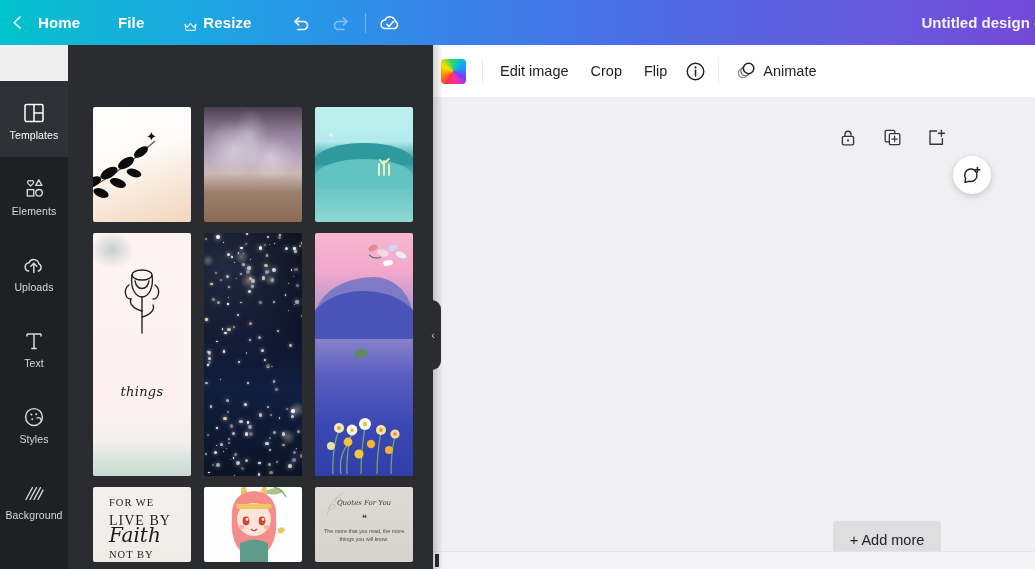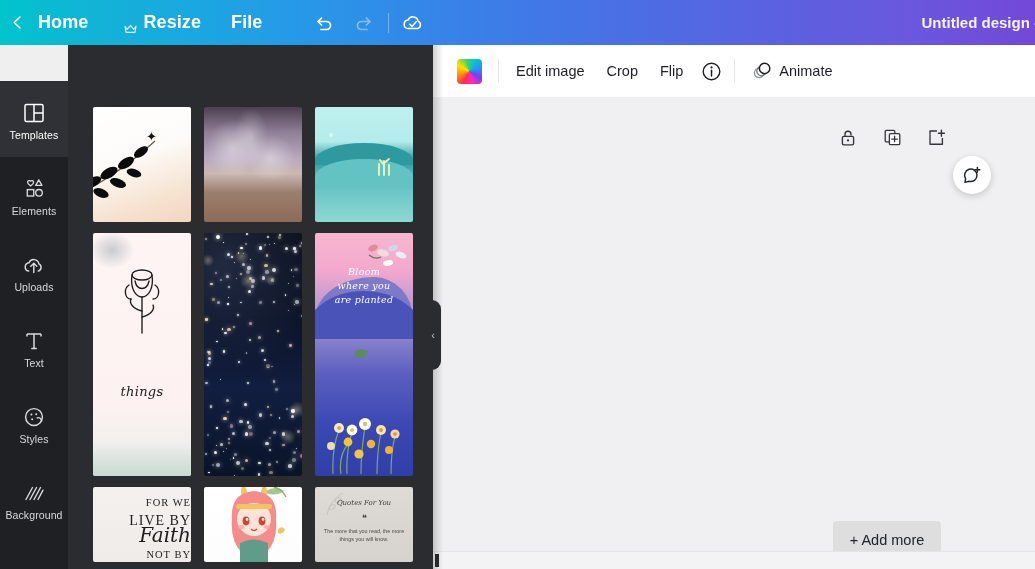--- a/index.html
+++ b/index.html
@@ -20,21 +20,21 @@
     display:flex; align-items:center;
     color:#fff; z-index:40;
   }
   .tb-back {
     width:34px; height:45px; display:flex; align-items:center; justify-content:center;
     cursor:pointer;
   }
   .tb-back svg { display:block; }
   .tb-item {
     height:45px; display:flex; align-items:center; gap:6px;
-    padding:0 14px; font-size:18px; font-weight:bold; color:#ffffff;
+    padding:0 14px; font-size:15px; font-weight:bold; color:#ffffff;
     cursor:pointer; letter-spacing:.1px;
   }
   .tb-item.home { padding-left:4px; padding-right:22px; }
   .tb-item.file { padding-left:16px; padding-right:26px; }
   .tb-item.resize { padding-left:14px; }
   .crown { display:inline-block; width:13px; height:10px; }
   .tb-sep-space { width:16px; }
   .tb-icon {
     width:40px; height:45px; display:flex; align-items:center; justify-content:center;
     cursor:pointer;
@@ -109,21 +109,21 @@
 
   .star { position:absolute; border-radius:50%; background:#fff; }
   .sglow { position:absolute; border-radius:50%; }
 
   .script-txt {
     position:absolute; left:0; right:0; text-align:center;
     font-family:"DejaVu Serif", serif; font-style:italic;
     color:#fff; font-size:9.5px; line-height:1.45; letter-spacing:.3px;
   }
   .faith-txt {
-    position:absolute; left:4px; right:0; text-align:right;
+    position:absolute; left:16px; right:0; text-align:left;
     font-family:"Liberation Serif", serif; color:#1c1c1c;
     letter-spacing:1px;
   }
   .quote-txt {
     position:absolute; left:7px; right:7px; text-align:center;
     font-family:"Liberation Sans", sans-serif; color:#4a4a48;
     font-size:5.4px; line-height:1.55;
   }
 
   
@@ -139,21 +139,21 @@
     z-index:19; pointer-events:none;
   }
 
   
   .editor {
     position:absolute; left:433px; top:45px; width:602px; height:524px;
     background:#f0f0f2; z-index:10;
   }
   .etoolbar {
     position:absolute; left:0; top:0; width:602px; height:53px;
-    background:#ffffff; display:flex; align-items:center; padding-left:24px;
+    background:#ffffff; display:flex; align-items:center; padding-left:8px;
     border-bottom:1px solid #eceef0;
   }
   .swatch {
     width:25px; height:25px; border-radius:4px; cursor:pointer; margin-right:10px;
     background: conic-gradient(from 210deg, #ff2d55, #ff9500, #ffe100, #46d160,
       #00c4cc, #2b8cff, #7a3df0, #ff2bb0, #ff2d55);
   }
   .et-div { width:1px; height:24px; background:#e6e8ea; margin:0 6px; }
   .et-item {
     height:34px; display:flex; align-items:center; gap:7px;
@@ -207,31 +207,31 @@
 <div class="app">
 
   <div class="topbar">
     <div class="tb-back">
       <svg width="13" height="15" viewBox="0 0 13 15">
         <path d="M9 2 L3.2 7.5 L9 13" fill="none" stroke="#fff" stroke-width="1.6" stroke-linecap="round" stroke-linejoin="round"></path>
       </svg>
     </div>
     <div class="tb-item home">
       <span>Home</span>
+    </div>
+    <div class="tb-item file">
+      <span>File</span>
     </div>
     <div class="tb-item resize">
       <span class="crown">
         <svg width="13" height="10" viewBox="0 0 13 10">
           <path d="M1 2.2 L3.2 5.4 L6.5 1.4 L9.8 5.4 L12 2.2 L11 8.4 L2 8.4 Z" fill="none" stroke="rgba(255,255,255,.85)" stroke-width="1.1" stroke-linejoin="round"></path>
         </svg>
       </span>
       <span>Resize</span>
-    </div>
-    <div class="tb-item file">
-      <span>File</span>
     </div>
     <div class="tb-sep-space"></div>
     <div class="tb-icon">
       <svg width="20" height="18" viewBox="0 0 20 18">
         <path d="M4.5 7.5 H12.5 a4 4 0 0 1 0 8 H7" fill="none" stroke="#fff" stroke-width="1.7" stroke-linecap="round"></path>
         <path d="M7.6 4 L4 7.5 L7.6 11" fill="none" stroke="#fff" stroke-width="1.7" stroke-linecap="round" stroke-linejoin="round"></path>
       </svg>
     </div>
     <div class="tb-icon dim">
       <svg width="20" height="18" viewBox="0 0 20 18">
@@ -582,23 +582,20 @@
               <g>
                 <ellipse cx="12" cy="9" rx="5" ry="3" fill="#e08b9a" transform="rotate(-25 12 9)"></ellipse>
                 <ellipse cx="22" cy="14" rx="6" ry="3.4" fill="#f3d9e0" transform="rotate(15 22 14)"></ellipse>
                 <ellipse cx="32" cy="9" rx="5" ry="3" fill="#cfd6ef" transform="rotate(-20 32 9)"></ellipse>
                 <ellipse cx="40" cy="16" rx="5.6" ry="3" fill="#e9eef8" transform="rotate(22 40 16)"></ellipse>
                 <ellipse cx="27" cy="24" rx="5" ry="2.8" fill="#ffffff" transform="rotate(-10 27 24)"></ellipse>
                 <path d="M8 16 q6 5 12 2" stroke="#5f7a58" stroke-width="1.2" fill="none"></path>
               </g>
             </svg>
           </div>
-          <div class="script-txt" style="top:32px;white-space:pre-line;">Bloom
-where you
-are planted</div>
           <div style="position:absolute;left:40px;top:116px;width:12px;height:9px;
                background:#5d8a5e;border-radius:60% 0 60% 0;transform:rotate(18deg);"></div>
           <div style="position:absolute;left:4px;right:4px;bottom:2px;height:92px;">
             <svg width="90" height="92" viewBox="0 0 90 92">
               <g stroke="#79a86f" stroke-width="1.2" fill="none">
                 <path d="M14 92 C13 70 16 58 20 48"></path>
                 <path d="M28 92 C27 72 30 60 33 50"></path>
                 <path d="M42 92 C42 70 44 58 46 44"></path>
                 <path d="M58 92 C58 72 60 60 62 50"></path>
                 <path d="M72 92 C72 74 74 62 76 54"></path>

